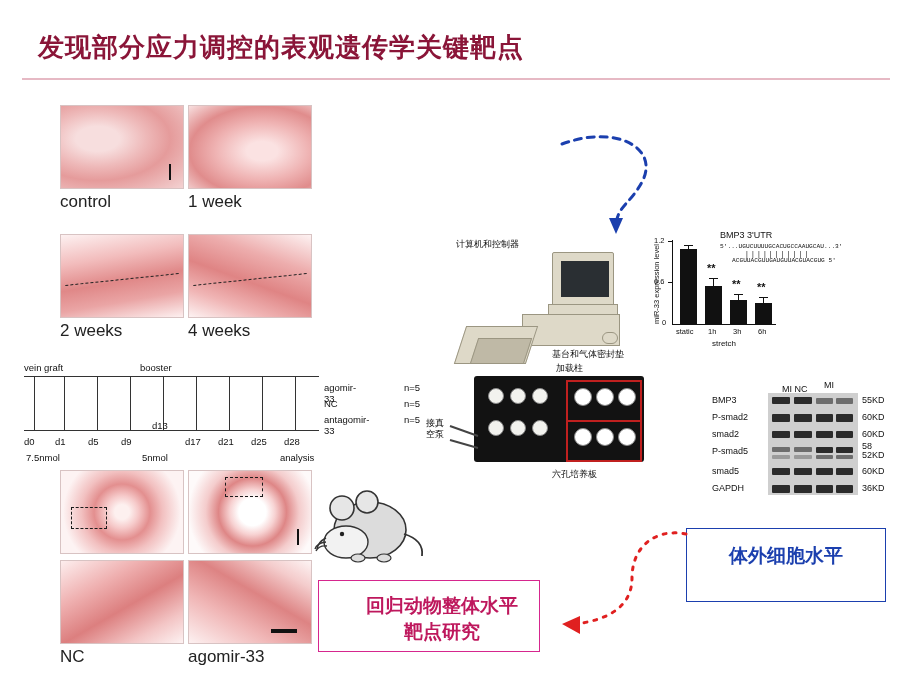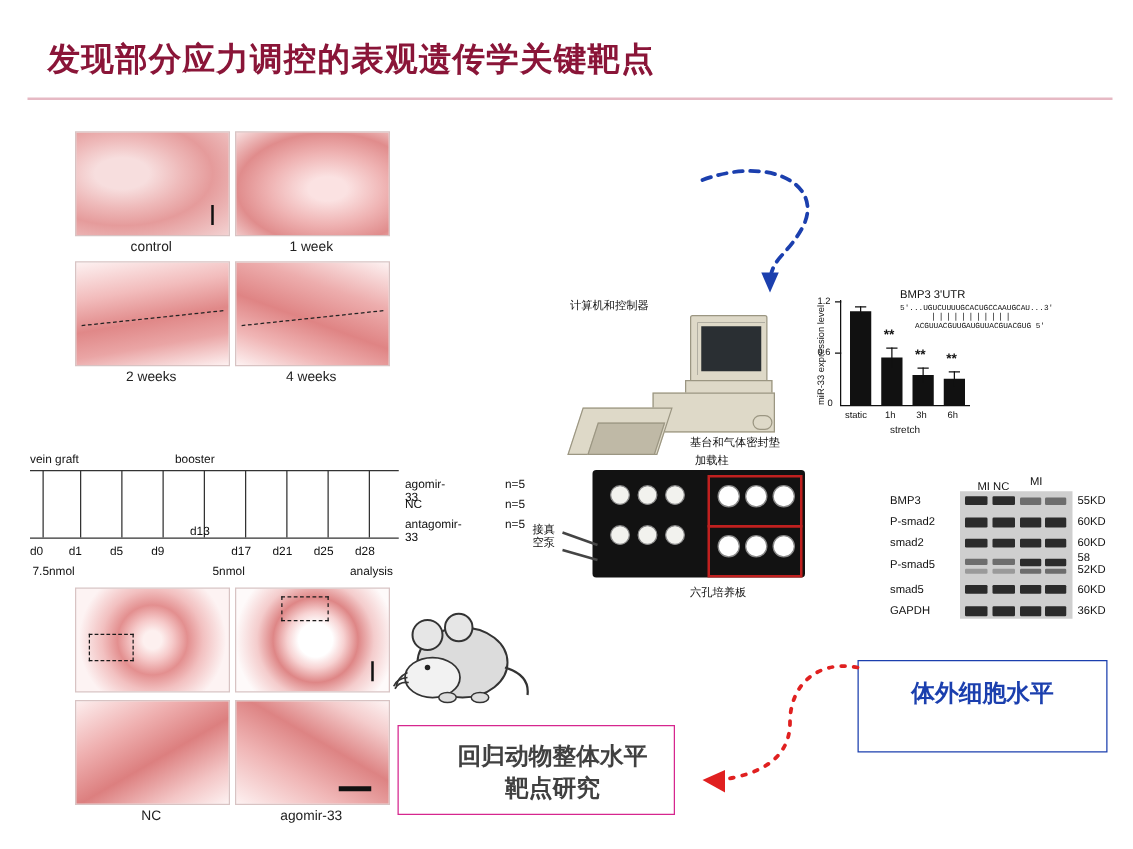--- a/index.html
+++ b/index.html
@@ -25,22 +25,22 @@
 
   
   .histo-top{position:absolute;left:60px;top:105px;width:250px;}
   .histo-row{display:flex;gap:6px;}
   .histo-cell{width:122px;}
   .histo-img{
     width:122px;height:82px;border:1px solid #d8c3c3;
     position:relative;overflow:hidden;
   }
   .histo-lab{
-    text-align:center;font-size:11px;color:#222;
-    padding:3px 0 5px 0;
+    font-size:17px;color:#222;
+    padding:3px 0 22px 0;
   }
   .h-a{background:
      radial-gradient(ellipse at 30% 40%, #f7dede 0 18%, #eeb9b9 40%, #e59b9b 60%, #f3d2d2 100%),
      linear-gradient(115deg,#fdf2f2 0%,#f0bdbd 35%,#e9a1a1 55%,#fbeaea 80%);
   }
   .h-b{background:
      radial-gradient(ellipse at 60% 55%, #fbe2e2 0 15%, #efb3b3 45%, #e08c8c 70%, #f8e0e0 100%),
      linear-gradient(60deg,#fdf4f4 0%,#eeb0b0 40%,#e59595 60%,#fceeee 85%);
   }
   .h-c{background:
@@ -76,21 +76,21 @@
   }
 
   
   .callout{
     position:absolute;box-sizing:border-box;
     text-align:center;font-weight:bold;line-height:1.35;
     background:#ffffff;
   }
   .callout.blue{border:1.6px dashed #1b3fae;color:#1b3fae;}
   .callout.blue-solid{border:1.6px solid #1b3fae;color:#1b3fae;}
-  .callout.pink{border:1.6px solid #d6268e;color:#404040;padding-left:26px;}
+  .callout.pink{border:1.6px solid #d6268e;color:#be185d;padding-left:26px;}
 
   
   .arrow-svg{position:absolute;pointer-events:none;}
 
   
   .equip{position:absolute;left:452px;top:228px;width:210px;height:310px;}
   .eq-label{position:absolute;font-size:9px;color:#111;}
   .pc-body{position:absolute;background:#ded9c8;border:1px solid #9b9682;}
   .pc-screen{position:absolute;background:#2a2f33;border:3px solid #ded9c8;}
   .plate{position:absolute;background:#121212;border-radius:3px;}
@@ -197,21 +197,21 @@
     <div class="tl-label" style="left:33px;top:76px;">d1</div>
     <div class="tl-label" style="left:66px;top:76px;">d5</div>
     <div class="tl-label" style="left:99px;top:76px;">d9</div>
     <div class="tl-label" style="left:130px;top:60px;">d13</div>
     <div class="tl-label" style="left:163px;top:76px;">d17</div>
     <div class="tl-label" style="left:196px;top:76px;">d21</div>
     <div class="tl-label" style="left:229px;top:76px;">d25</div>
     <div class="tl-label" style="left:262px;top:76px;">d28</div>
 
     <div class="tl-label" style="left:4px;top:92px;">7.5nmol</div>
-    <div class="tl-label" style="left:120px;top:92px;margin-left:28px;">5nmol</div>
+    <div class="tl-label" style="left:120px;top:92px;">5nmol</div>
     <div class="tl-label" style="left:258px;top:92px;">analysis</div>
   </div>
 
   <div class="histo-bot">
     <div class="histo-row">
       <div class="histo-cell">
         <div class="hb-img hb-1">
           <div class="dashbox" style="left:10px;top:36px;width:34px;height:20px;"></div>
         </div>
       </div>

